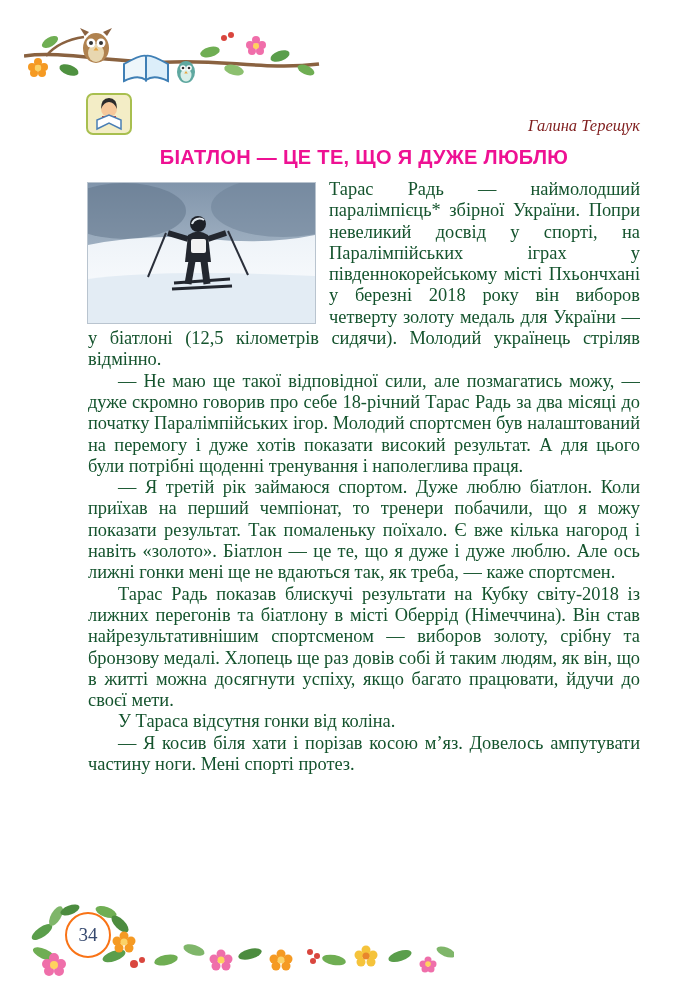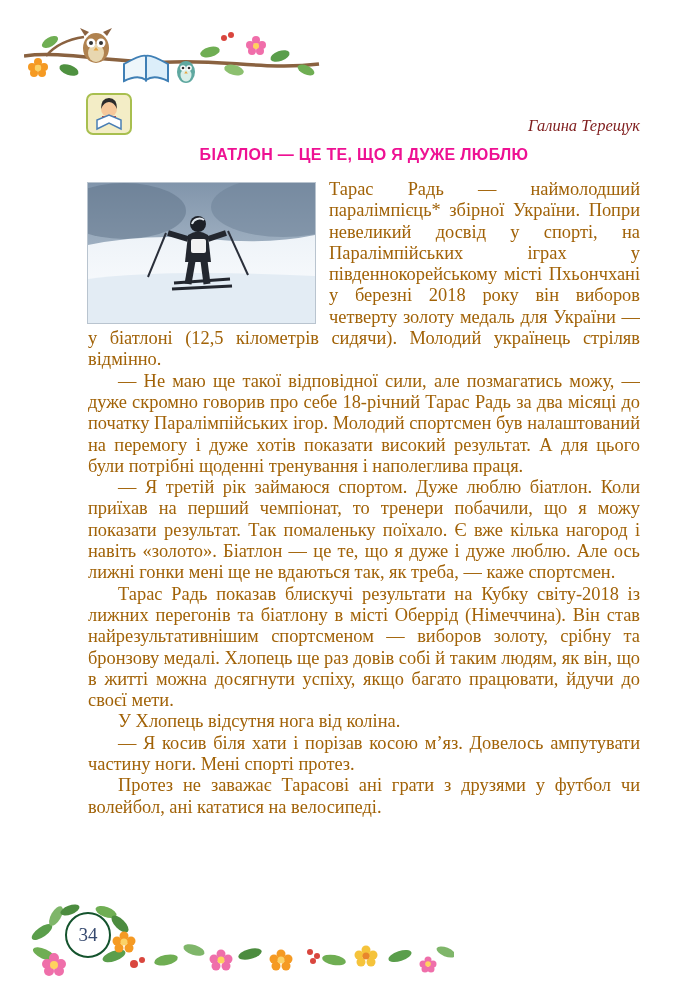--- a/index.html
+++ b/index.html
@@ -20,43 +20,43 @@
     position:absolute; top:93px; left:86px; width:46px; height:42px;
   }
   .author {
     position:absolute; top:116px; left:88px; width:552px;
     text-align:right; font-style:italic; font-size:16.5px; color:#7f1d1d;
   }
   .title {
     position:absolute; top:146px; left:88px; width:552px;
     text-align:center;
     font-family:"Liberation Sans", sans-serif;
-    font-weight:bold; font-size:16px; letter-spacing:0.3px;
+    font-weight:bold; font-size:20px; letter-spacing:0.3px;
     color:#ee1193;
   }
   .text-body {
     position:absolute; top:179px; left:88px; width:552px;
     font-size:18.4px; line-height:21.3px;
-    color:#a16207; text-align:justify;
+    color:#14532d; text-align:justify;
   }
   .text-body p { text-indent:30px; }
   .text-body p.first { text-indent:0; }
   .photo {
     float:left; width:227px; height:140px;
     margin:4px 14px 3px 0;
     outline:1px solid #b9c4cf;
   }
   .photo svg { display:block; width:100%; height:100%; }
   .bottom-decoration {
     position:absolute; left:14px; top:902px; width:440px; height:82px;
   }
   .page-number {
     position:absolute; left:65px; top:912px;
     width:46px; height:46px; border-radius:50%;
-    background:#ffffff; border:2px solid #14532d;
+    background:#ffffff; border:2px solid #f97316;
     display:flex; align-items:center; justify-content:center;
     font-size:19px; color:#36496f; z-index:2;
   }
 </style>
 </head>
 <body>
 
 <div class="page">
 
   <div class="top-decoration">
@@ -167,23 +167,22 @@
           <path d="M120,56 L138,50" stroke="#23272f" stroke-width="6" fill="none"></path>
           <circle cx="110" cy="41" r="8" fill="#1c2027"></circle>
           <path d="M104,41 a8,8 0 0 1 12,-4" stroke="#dfe6ec" stroke-width="2" fill="none"></path>
         </g>
       </svg>
     </div>
     <p class="first">Тарас Радь — наймолодший паралімпієць* збірної України. Попри невеликий досвід у спорті, на Паралімпійських іграх у південнокорейському місті Пхьончхані у березні 2018 року він виборов четверту золоту медаль для України — у біатлоні (12,5 кілометрів сидячи). Молодий українець стріляв відмінно.</p>
     <p>— Не маю ще такої відповідної сили, але позмагатись можу, — дуже скромно говорив про себе 18-річний Тарас Радь за два місяці до початку Паралімпійських ігор. Молодий спортсмен був налаштований на перемогу і дуже хотів показати високий результат. А для цього були потрібні щоденні тренування і наполеглива праця.</p>
     <p>— Я третій рік займаюся спортом. Дуже люблю біатлон. Коли приїхав на перший чемпіонат, то тренери побачили, що я можу показати результат. Так помаленьку поїхало. Є вже кілька нагород і навіть «золото». Біатлон — це те, що я дуже і дуже люблю. Але ось лижні гонки мені ще не вдаються так, як треба, — каже спортсмен.</p>
     <p>Тарас Радь показав блискучі результати на Кубку світу-2018 із лижних перегонів та біатлону в місті Оберрід (Німеччина). Він став найрезультативнішим спортсменом — виборов золоту, срібну та бронзову медалі. Хлопець ще раз довів собі й таким людям, як він, що в житті можна досягнути успіху, якщо багато працювати, йдучи до своєї мети.</p>
-    <p>У Хлопець відсутня нога від коліна.</p>
+    <p>У Тараса відсутня гонки від коліна.</p>
     <p>— Я косив біля хати і порізав косою м’яз. Довелось ампутувати частину ноги. Мені спорті протез.</p>
-    <p>Протез не заважає Тарасові ані грати з друзями у футбол чи волейбол, ані кататися на велосипеді.</p>
   </div>
 
   <div class="bottom-decoration">
     <svg viewBox="0 0 440 82">
       <g>
         <ellipse cx="28" cy="30" rx="12" ry="5" fill="#5a9e4b" transform="rotate(-35 28 30)"></ellipse>
         <ellipse cx="42" cy="14" rx="11" ry="5" fill="#7fb66a" transform="rotate(-60 42 14)"></ellipse>
         <ellipse cx="56" cy="8" rx="10" ry="4.5" fill="#4c8c3f" transform="rotate(-20 56 8)"></ellipse>
         <ellipse cx="92" cy="10" rx="11" ry="5" fill="#6fae53" transform="rotate(20 92 10)"></ellipse>
         <ellipse cx="106" cy="22" rx="11" ry="5" fill="#4c8c3f" transform="rotate(45 106 22)"></ellipse>

